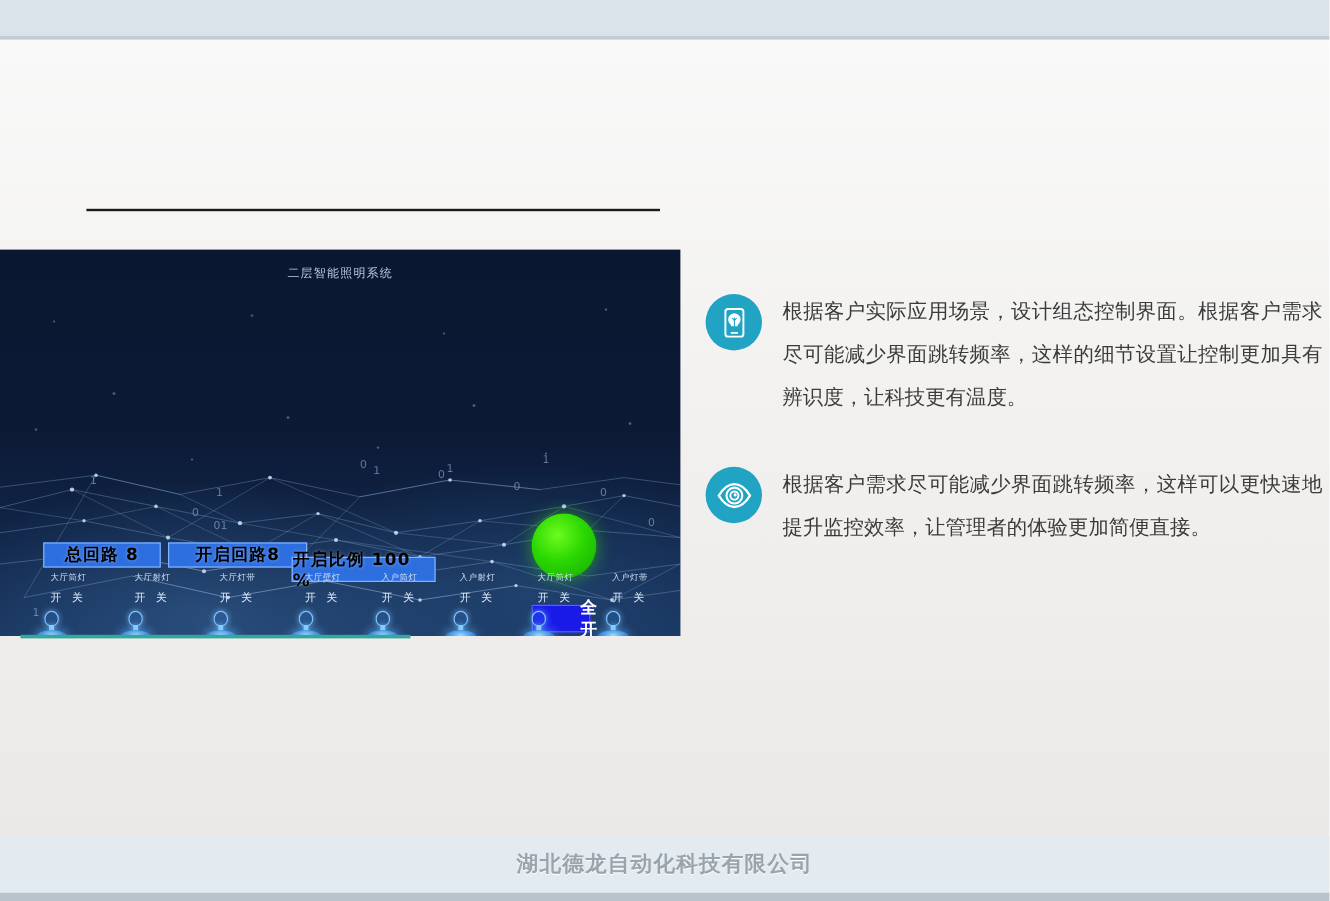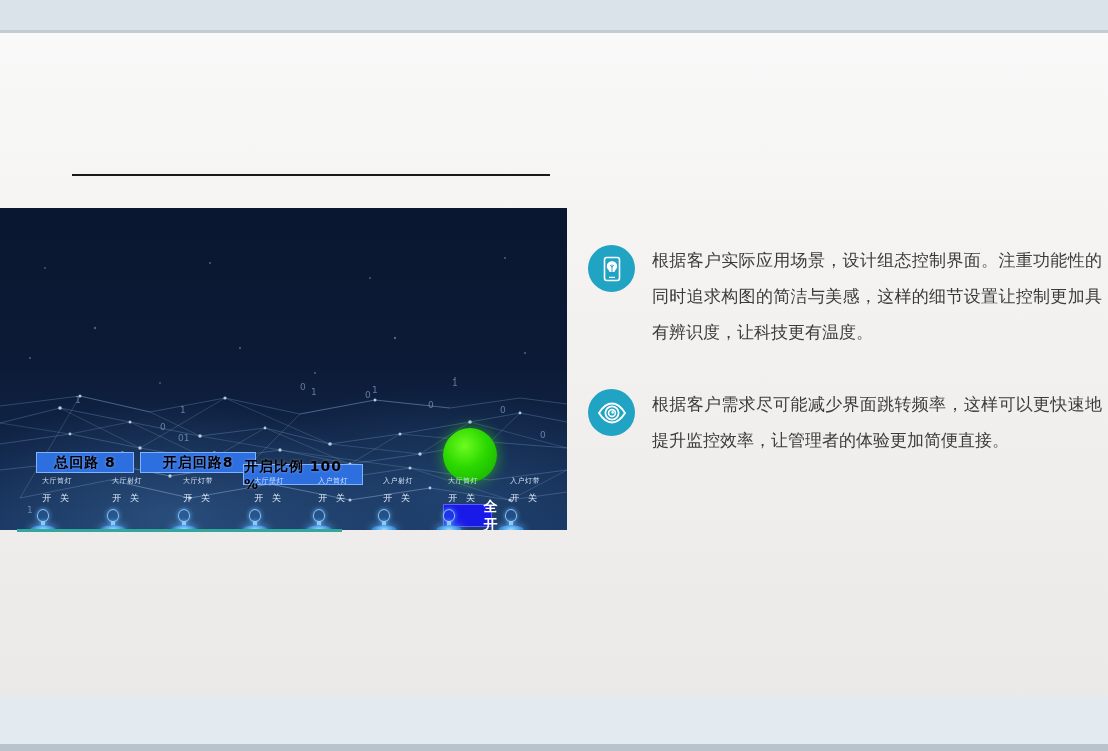--- a/index.html
+++ b/index.html
@@ -252,20 +252,21 @@
           <circle cx="395" cy="130" r="1.2"></circle>
         <circle cx="455" cy="170" r="0.9"></circle>
           <circle cx="525" cy="145" r="1.1"></circle>
         <circle cx="45" cy="60" r="0.9"></circle>
           <circle cx="210" cy="55" r="1"></circle>
         <circle cx="370" cy="70" r="0.9"></circle>
           <circle cx="505" cy="50" r="1"></circle>
       </g>
     </svg>
 
+    <div class="hmi-title">二层智能照明系统</div>
 
     <div class="stat" id="stat-total">总回路 8</div>
     <div class="stat" id="stat-on">开启回路8</div>
     <div class="stat" id="stat-percent">开启比例  100 %</div>
 
     <div class="indicator-lamp"></div>
 
     <div class="big-btn" id="btn-all-on">全开</div>
 
     <div id="channels">
@@ -351,31 +352,32 @@
         <rect x="7.5" y="3.5" width="15" height="23" rx="2.2" ry="2.2" fill="none" stroke="#ffffff" stroke-width="1.6"></rect>
         <line x1="12" y1="23.4" x2="18" y2="23.4" stroke="#ffffff" stroke-width="1.3"></line>
         <path d="M15 7.2 c-3.1 0 -5.2 2.3 -5.2 5.0 c0 2.0 1.2 3.1 1.9 4.0 c0.5 0.6 0.7 1.1 0.7 1.7
                  h5.2 c0 -0.6 0.2 -1.1 0.7 -1.7 c0.7 -0.9 1.9 -2.0 1.9 -4.0 c0 -2.7 -2.1 -5.0 -5.2 -5.0 z" fill="#ffffff"></path>
         <line x1="12.6" y1="19.6" x2="17.4" y2="19.6" stroke="#21a3c4" stroke-width="1"></line>
         <line x1="13.2" y1="21.0" x2="16.8" y2="21.0" stroke="#21a3c4" stroke-width="1"></line>
         <line x1="15" y1="10.5" x2="15" y2="18.4" stroke="#21a3c4" stroke-width="0.9"></line>
         <path d="M15 13.2 l-1.8 -2.2 M15 13.2 l1.8 -2.2" stroke="#21a3c4" stroke-width="0.9" fill="none"></path>
       </svg>
     </div>
-    <div class="btext">根据客户实际应用场景，设计组态控制界面。注重功能性的同时追求构图的简洁与美感，这样的细节设置让控制更加具有辨识度，让科技更有温度。</div>
+    <div class="btext">根据客户实际应用场景，设计组态控制界面。根据客户需求尽可能减少界面跳转频率，这样的细节设置让控制更加具有辨识度，让科技更有温度。</div>
   </div>
 
   <div class="bullet" id="bullet-2">
     <div class="ico">
       <svg width="32" height="32" viewBox="0 0 32 32" aria-hidden="true">
         <path d="M3 16 c4 -6.5 8.6 -9.5 13 -9.5 c4.4 0 9 3 13 9.5 c-4 6.5 -8.6 9.5 -13 9.5 c-4.4 0 -9 -3 -13 -9.5 z" fill="none" stroke="#ffffff" stroke-width="1.9"></path>
         <circle cx="16" cy="16" r="6.6" fill="none" stroke="#ffffff" stroke-width="1.8"></circle>
         <circle cx="16" cy="16" r="3.4" fill="none" stroke="#ffffff" stroke-width="1.6"></circle>
         <circle cx="16.6" cy="15.4" r="1.3" fill="#ffffff"></circle>
       </svg>
     </div>
     <div class="btext">根据客户需求尽可能减少界面跳转频率，这样可以更快速地提升监控效率，让管理者的体验更加简便直接。</div>
   </div>
 
   <div class="bottom-band"></div>
   <div class="bottom-band-edge"></div>
+  <div class="footer-text">湖北德龙自动化科技有限公司</div>
 
 </div>
 
 </body></html>

